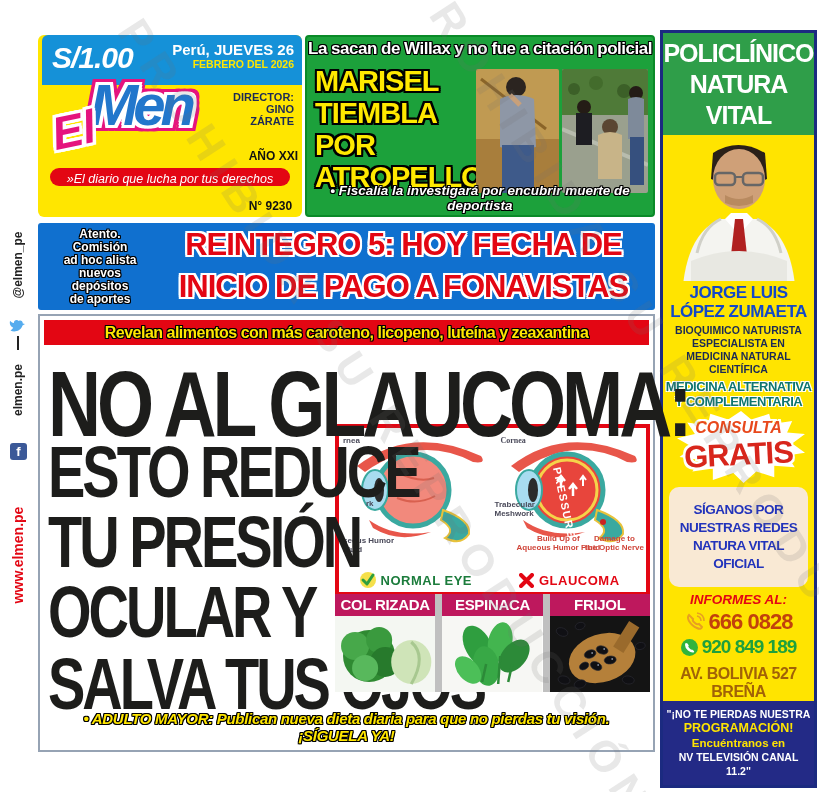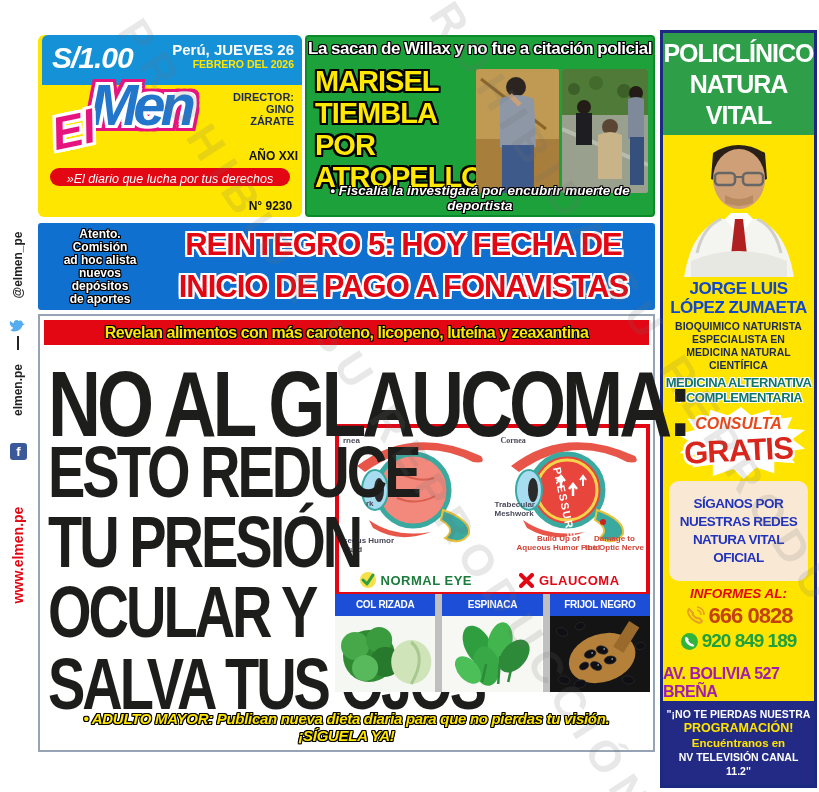--- a/index.html
+++ b/index.html
@@ -106,21 +106,21 @@
   .dg-label.red { color:#d0453a; }
   .dg-caption { position:absolute; bottom:4px; left:0; right:0; display:flex; align-items:center;
                 justify-content:center; gap:5px; font-weight:bold; font-size:13px; letter-spacing:0.5px; }
   .cap-normal { color:#1c7c3c; }
   .cap-glaucoma { color:#e30613; }
 
   
   .foods { position:absolute; left:295px; top:278px; width:315px; height:98px; display:flex; gap:7px;
            background:#c0c0c0; z-index:4; }
   .food { flex:1; display:flex; flex-direction:column; background:#fff; }
-  .food-head { height:22px; background:#1d4ed8; color:#fff; font-weight:bold; font-size:10px;
+  .food-head { height:22px; background:#be185d; color:#fff; font-weight:bold; font-size:15px;
                text-align:center; line-height:22px; letter-spacing:-0.3px; }
   .food-img { flex:1; overflow:hidden; }
 
   
   .ad { position:absolute; left:660px; top:30px; width:157px; height:758px; background:#ffe400;
         border:3px solid #1b2a80; display:flex; flex-direction:column; }
   .ad-clinic { background:#2f9e49; padding:5px 0 4px; text-align:center; color:#fff; font-weight:bold;
                font-size:25px; line-height:31px; letter-spacing:-1px; transform-origin:top center; }
   .ad-photo { height:150px; position:relative; overflow:hidden; }
   .ad-name { text-align:center; color:#1348c8; font-weight:bold; font-size:17px; line-height:19px;
@@ -144,22 +144,22 @@
             text-shadow:-2px -2px 0 #fff, 2px -2px 0 #fff, -2px 2px 0 #fff, 2px 2px 0 #fff; }
   .ad-social { margin:4px 6px 0; background:#f9e9d4; border-radius:10px; padding:14px 2px;
                text-align:center; color:#2233bb; font-weight:bold; font-size:13.5px; line-height:18px;
                letter-spacing:-0.5px; }
   .ad-informs { margin-top:5px; text-align:center; color:#e30613; font-weight:bold; font-style:italic;
                 font-size:13.5px; }
   .ad-phone1 { display:flex; align-items:center; justify-content:center; gap:4px; margin-top:2px;
                color:#c2410c; font-weight:bold; font-size:22px; letter-spacing:-1px; }
   .ad-phone2 { display:flex; align-items:center; justify-content:center; gap:4px; margin-top:1px;
                color:#1fa03c; font-weight:bold; font-size:19px; letter-spacing:-1px; }
-  .ad-address { text-align:left; color:#a21caf; font-weight:bold; font-size:16px; line-height:18px;
-                margin-top:13px; letter-spacing:-0.5px; }
+  .ad-address { text-align:center; color:#a16207; font-weight:bold; font-size:16px; line-height:18px;
+                margin-top:7px; letter-spacing:-0.5px; }
   .ad-tv { margin-top:auto; background:#232a86; padding:6px 3px 7px; text-align:center; }
   .tv1, .tv4 { color:#fff; font-weight:bold; font-size:10.5px; line-height:14px; }
   .tv2 { color:#ffe400; font-weight:bold; font-size:12.5px; line-height:15px; }
   .tv3 { color:#ffe400; font-weight:bold; font-size:11.5px; line-height:14px; }
 </style>
 </head>
 <body>
 
 <div id="page">
 

